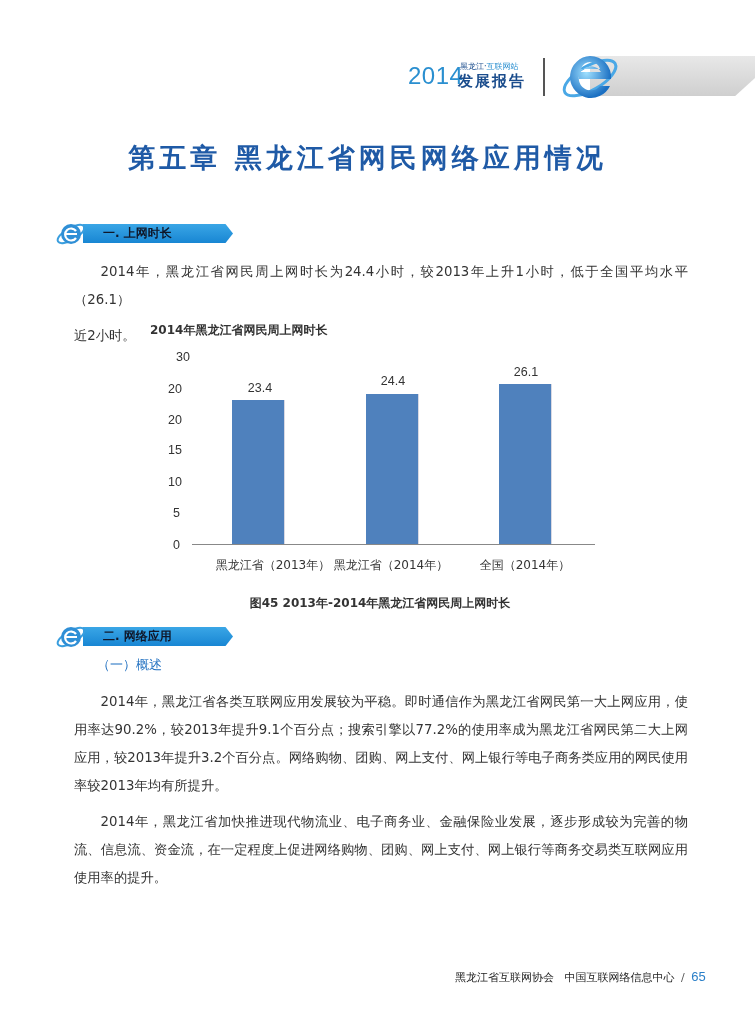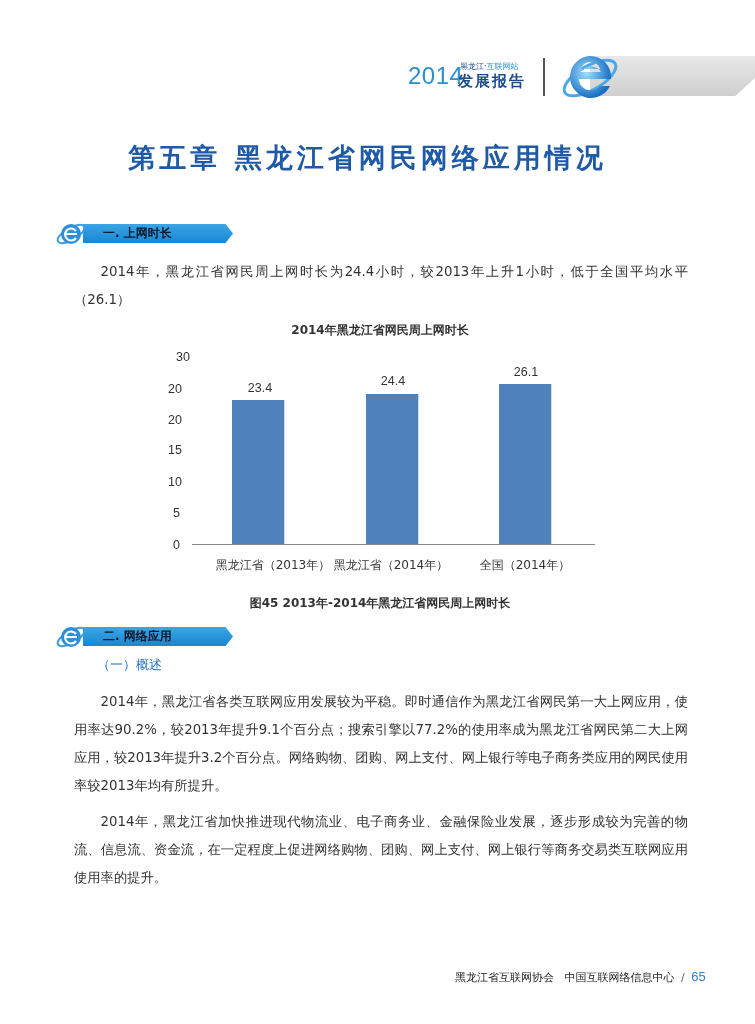--- a/index.html
+++ b/index.html
@@ -15,21 +15,21 @@
   .chapter{position:absolute;left:0;width:735px;top:140px;text-align:center;font-family:"DejaVu Serif",serif;font-size:27px;font-weight:bold;color:#1f5aa6;letter-spacing:4px;}
   .sec{position:absolute;left:55px;height:26px;}
   .sec-bar{position:absolute;left:28px;top:4px;width:150px;height:19px;background:linear-gradient(#3aa6e6,#1886d3);clip-path:polygon(0 0,95% 0,100% 50%,95% 100%,0 100%);}
   .sec-text{position:absolute;left:48px;top:5px;font-size:12px;font-weight:bold;color:#0f172a;white-space:nowrap;}
   .sec-icon{position:absolute;left:0;top:0;width:32px;height:28px;}
   .para{position:absolute;left:66px;width:630px;font-size:13.3px;line-height:28px;color:#333;text-align:justify;}
   .para p{margin:8px;text-indent:2em;}
   .para p.noind{text-indent:0;}
   .sub{position:absolute;left:97px;top:656px;font-size:13px;color:#1f6fc0;font-family:Liberation Mono, monospace;}
   .chart{position:absolute;left:150px;top:318px;width:460px;height:300px;}
-  .chart-title{position:absolute;left:0;width:460px;top:4px;text-align:center;font-size:12px;font-weight:bold;color:#333;}
+  .chart-title{position:absolute;left:0;width:460px;top:4px;text-align:left;font-size:12px;font-weight:bold;color:#333;}
   .ytick{position:absolute;left:18px;width:12px;text-align:right;font-family:"Liberation Sans",sans-serif;font-size:12.5px;color:#333;}
   .axis{position:absolute;left:42px;top:226px;width:403px;height:1px;background:#888;}
   .bar{position:absolute;width:52px;background:#4f81bd;box-shadow:1px 0 0 #d9d9e3;}
   .bar-val{position:absolute;width:80px;text-align:center;font-family:"Liberation Sans",sans-serif;font-size:12.5px;color:#333;}
   .cat{position:absolute;top:239px;width:130px;text-align:center;font-size:12px;color:#333;white-space:nowrap;}
   .caption{position:absolute;left:0;width:760px;top:595px;text-align:center;font-size:12px;font-weight:bold;color:#333;}
   .footer{position:absolute;left:455px;top:969px;font-size:11px;color:#222;white-space:nowrap;}
   .footer .pg{color:#2a7fc8;font-family:"Liberation Sans",sans-serif;font-size:13px;}
   .footer .sl{color:#555;margin:0 3px;}
 </style>
@@ -61,20 +61,21 @@
   <svg class="sec-icon" viewBox="0 0 32 28">
     <ellipse cx="16" cy="14" rx="15" ry="6" transform="rotate(-30 16 14)" fill="none" stroke="#3a9ede" stroke-width="2"></ellipse>
     <circle cx="16" cy="14" r="10" fill="#2f8fd6"></circle>
     <path d="M10 14 L22 14 M21 11 A6 6 0 1 0 21 18" stroke="#fff" stroke-width="2.2" fill="none"></path>
   </svg>
   <span class="sec-text">一. 上网时长</span>
 </div>
 
 <div class="para" style="top:250px;">
   <p>2014年，黑龙江省网民周上网时长为24.4小时，较2013年上升1小时，低于全国平均水平（26.1）</p>
+  <p class="noind">近2小时。</p>
 </div>
 
 <div class="chart">
   <div class="chart-title">2014年黑龙江省网民周上网时长</div>
   <div class="ytick" style="top:32px;margin-left:8px;">30</div>
   <div class="ytick" style="top:64px;">20</div>
   <div class="ytick" style="top:95px;">20</div>
   <div class="ytick" style="top:125px;">15</div>
   <div class="ytick" style="top:157px;">10</div>
   <div class="ytick" style="top:188px;">5</div>

